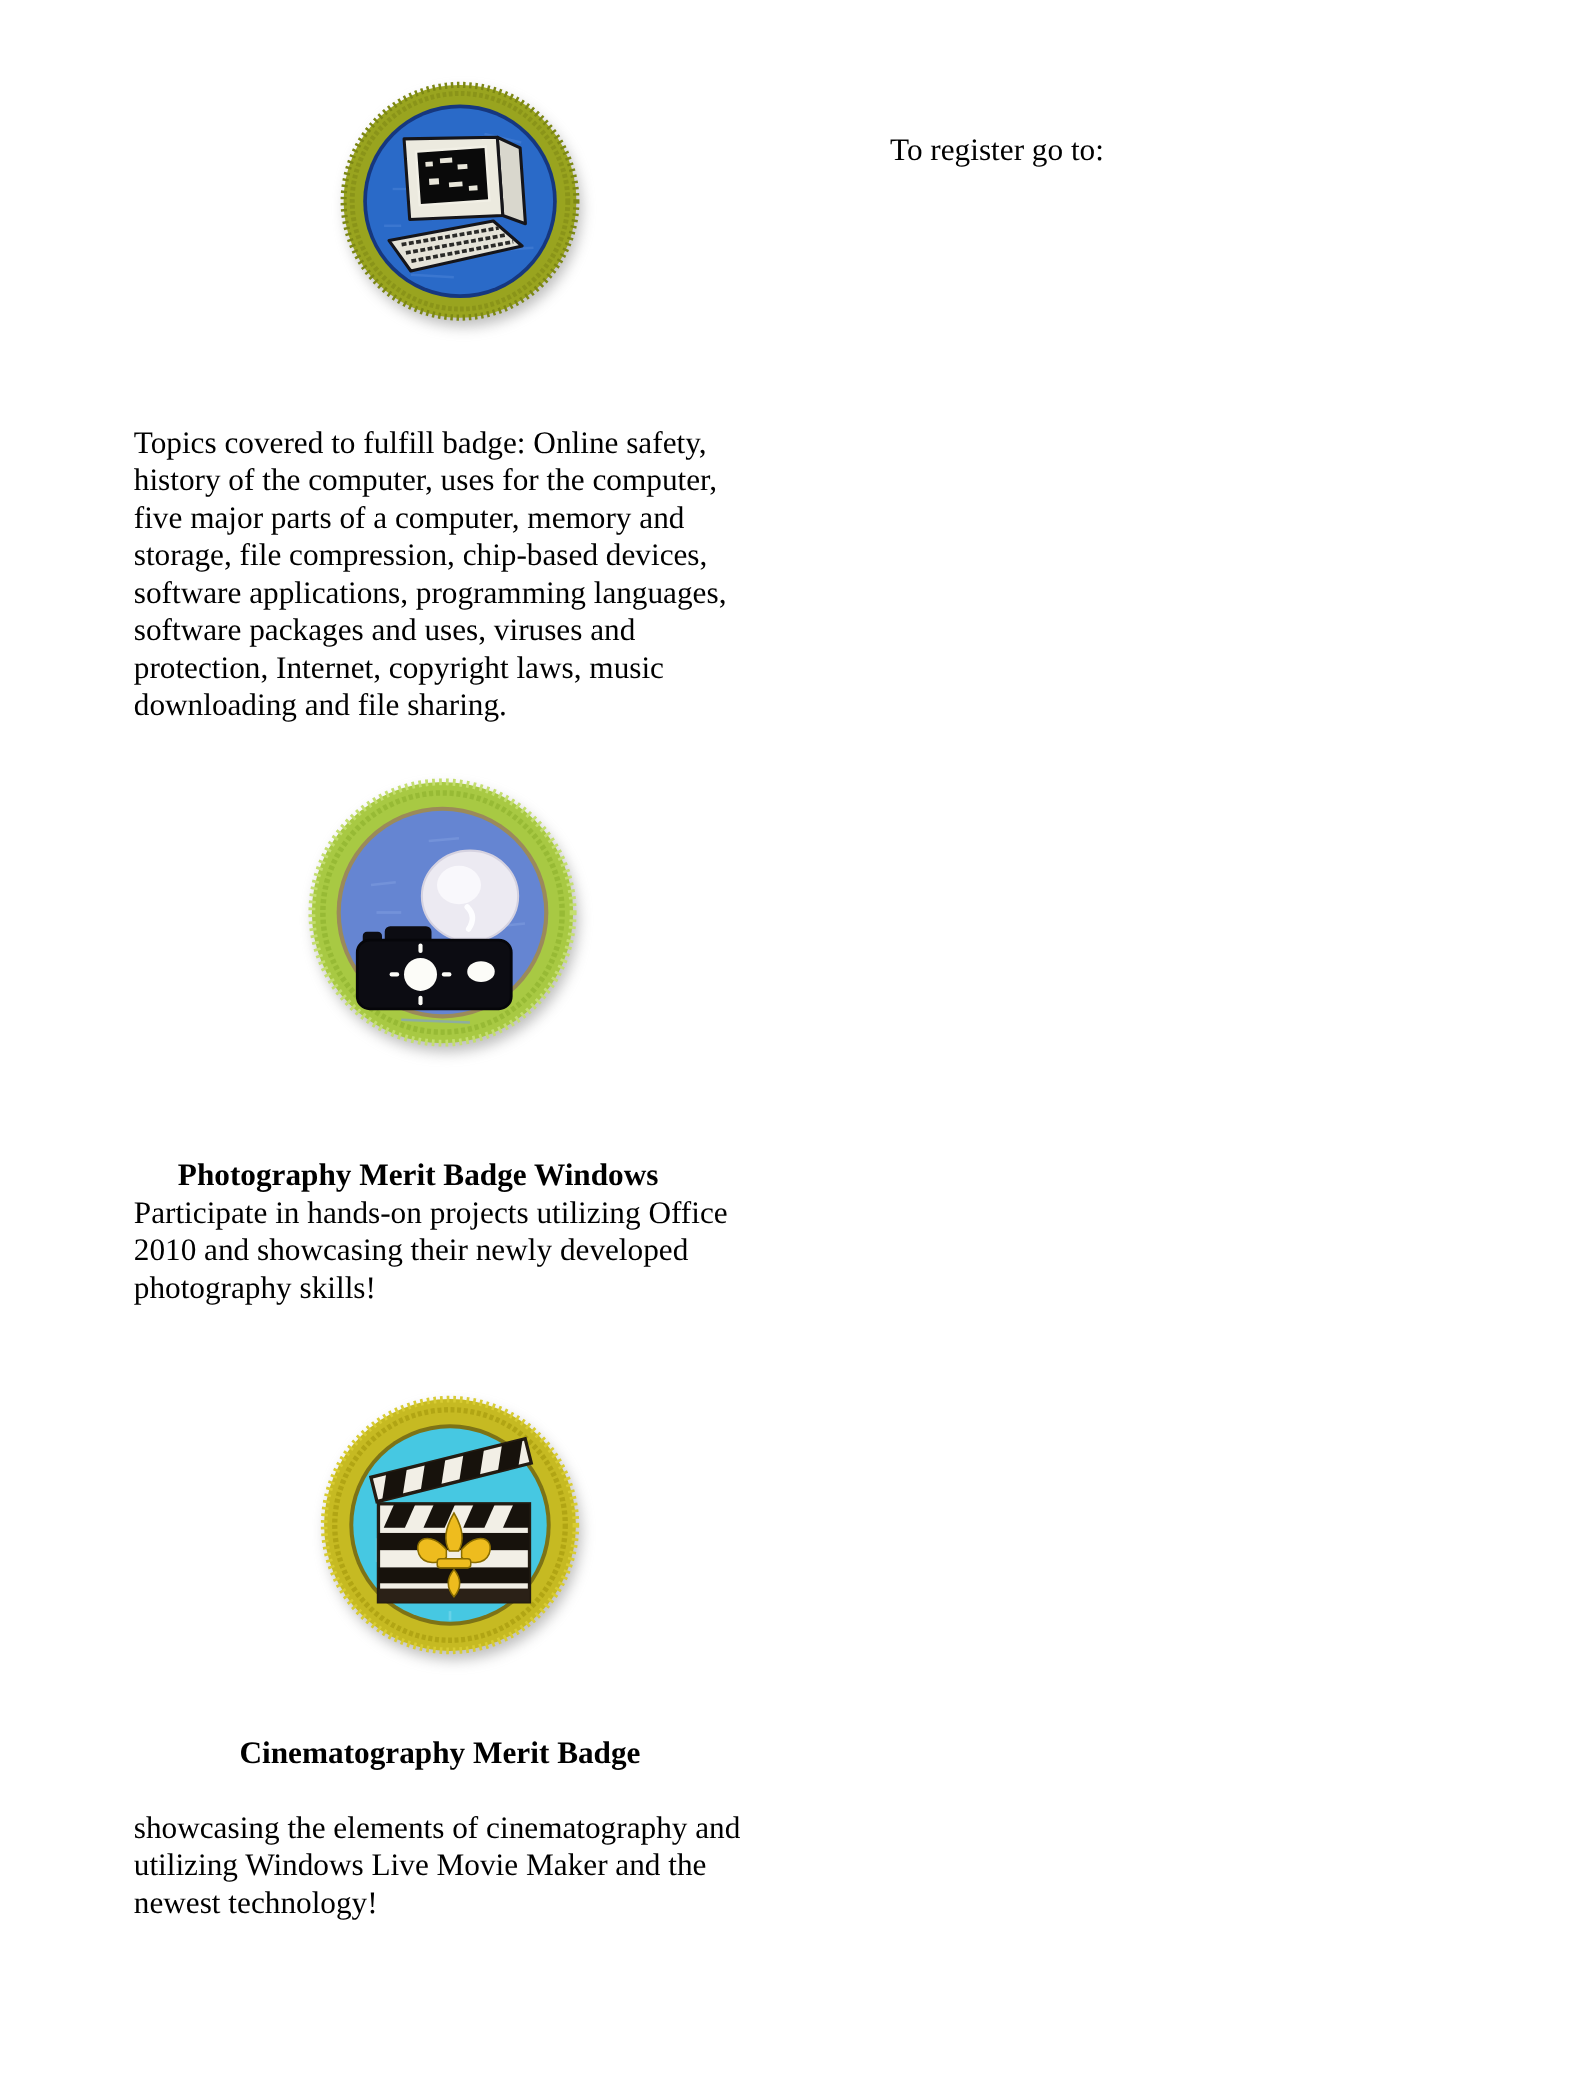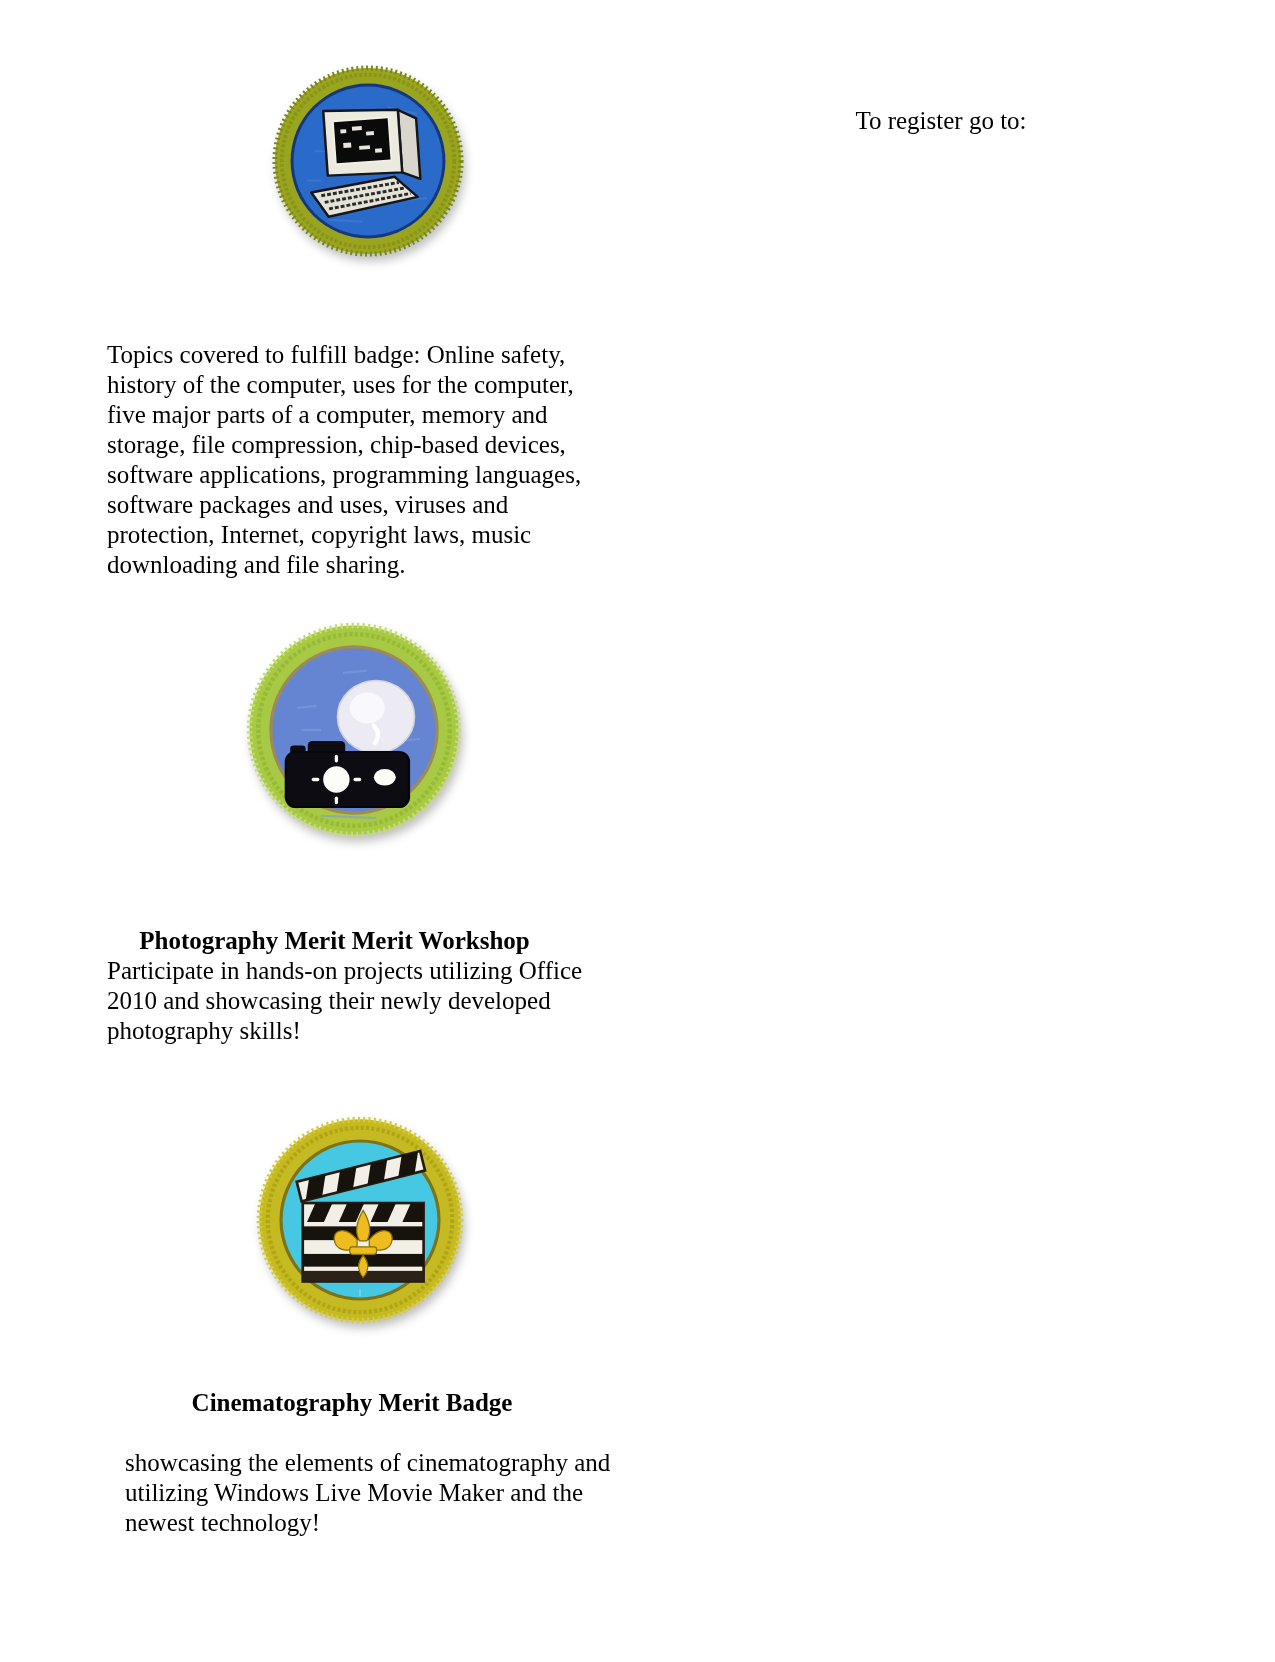--- a/index.html
+++ b/index.html
@@ -15,30 +15,30 @@
     overflow:hidden;
   }
   .abs{position:absolute;}
   .multiline{white-space:pre-line;}
   .heading{font-weight:bold;text-align:center;}
   .green{color:#1e4e1e;}
   .badge{filter:drop-shadow(3px 6px 5px rgba(110,110,110,0.45));}
   .center{text-align:center;}
 
   
-  #register-block{left:678px;top:106px;width:470px;text-align:center;}
+  #register-block{left:656px;top:106px;width:470px;}
   #register-intro{margin-left:56px;}
   #troop-block{left:656px;top:342px;width:470px;}
   #computer-heading{left:107px;top:309px;width:455px;}
   #computer-body{left:107px;top:340px;width:560px;}
   #photo-heading{left:107px;top:926px;width:455px;}
   #photo-body{left:107px;top:956px;width:560px;}
   #cine-heading{left:107px;top:1388px;width:490px;}
   #cine-intro{left:107px;top:1418px;width:490px;}
-  #cine-body{left:125px;top:1448px;width:560px;}
+  #cine-body{left:107px;top:1448px;width:560px;}
 
   
   #computer-badge{left:270px;top:63px;width:196px;height:196px;}
   #photo-badge{left:244px;top:620px;width:220px;height:220px;}
   #cine-badge{left:254px;top:1114px;width:212px;height:212px;}
   svg{display:block;}
 </style>
 </head>
 <body>
 
@@ -131,21 +131,21 @@
           <line x1="84" y1="128" x2="84" y2="124"></line>
           <line x1="84" y1="162" x2="84" y2="166"></line>
           <line x1="67" y1="145" x2="63" y2="145"></line>
           <line x1="101" y1="145" x2="105" y2="145"></line>
         </g>
         <ellipse cx="128" cy="143" rx="10" ry="7.5" fill="#fcfcf8"></ellipse>
       </g>
     </svg>
   </div>
 
-  <div class="abs heading" id="photo-heading">Photography Merit Merit Workshop</div>
+  <div class="abs heading" id="photo-heading">Photography Merit Badge Windows</div>
   <div class="abs multiline" id="photo-body">Participate in hands-on projects utilizing Office
 2010 and showcasing their newly developed
 photography skills!</div>
 
   <div class="abs badge" id="cine-badge">
     <svg viewBox="0 0 200 200" width="212" height="212">
       <g>
         <circle cx="100" cy="100" r="95" fill="#c6ba22"></circle>
         <circle cx="100" cy="100" r="95" fill="none" stroke="#d8cc33" stroke-width="5" stroke-dasharray="2 3"></circle>
         <circle cx="100" cy="100" r="87" fill="none" stroke="#b1a514" stroke-width="4" stroke-dasharray="3 2"></circle>

